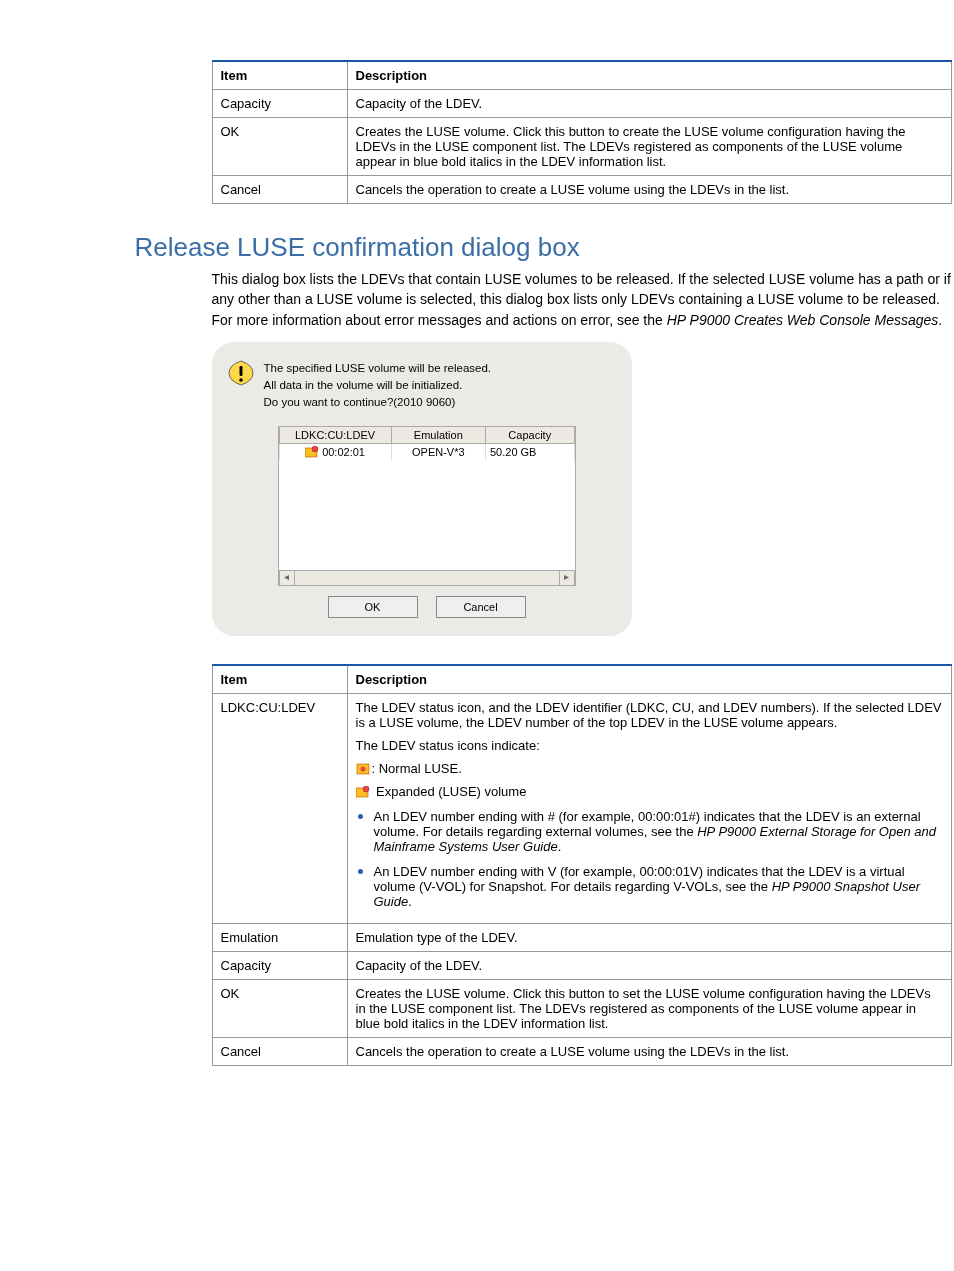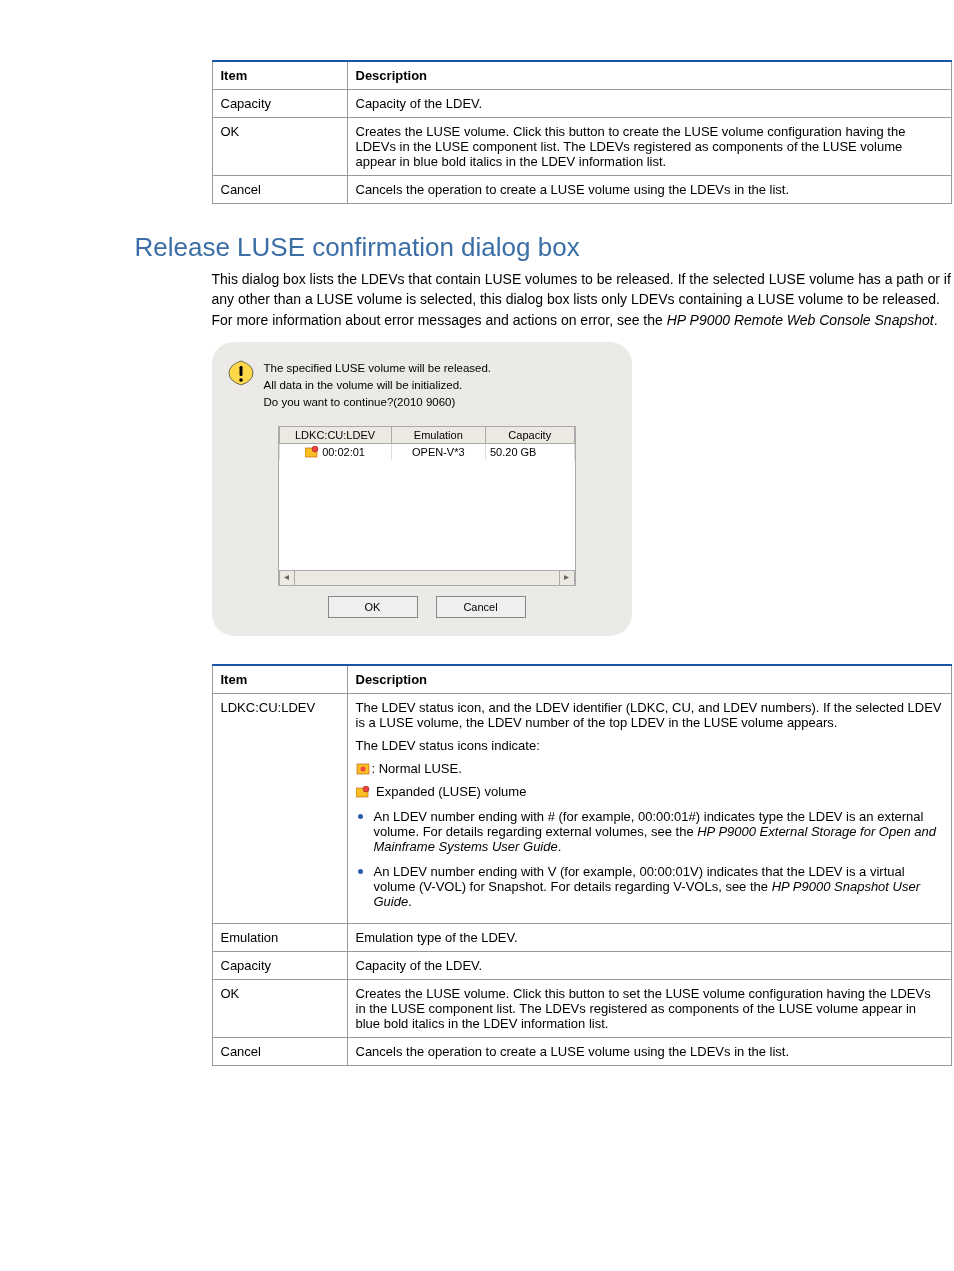--- a/index.html
+++ b/index.html
@@ -186,21 +186,21 @@
       <td>Cancel</td>
       <td>Cancels the operation to create a LUSE volume using the LDEVs in the list.</td>
     </tr>
   </tbody>
     </table>
 
   <h2 class="section-heading">Release LUSE confirmation dialog box</h2>
 
   <p class="section-para">
     <span>This dialog box lists the LDEVs that contain LUSE volumes to be released. If the selected LUSE volume has a path or if any other than a LUSE volume is selected, this dialog box lists only LDEVs containing a LUSE volume to be released. For more information about error messages and actions on error, see the </span>
-    <span class="italic-ref">HP P9000 Remote Web Console Snapshot</span><span>.</span>
+    <span class="italic-ref">HP P9000 Creates Web Console Messages</span><span>.</span>
   </p>
 
   <div class="dialog-area">
     <div class="dialog-top">
       <div class="warn-icon">
         <svg viewBox="0 0 26 26">
             <path d="M13 1 Q25 5 25 13 Q25 21 13 25 Q1 21 1 13 Q1 5 13 1 Z" fill="#ffd84a" stroke="#333" stroke-width="0.7"></path>
             <rect x="11.5" y="6" width="3" height="10" rx="1.3" fill="#000"></rect>
             <circle cx="13" cy="20" r="1.8" fill="#000"></circle>
           </svg>
@@ -272,21 +272,21 @@
           <div class="icon-line">
             <span class="luse-icon">
               <svg viewBox="0 0 14 12">
                     <rect x="0" y="2" width="12" height="9" fill="#fbbf24" stroke="#b45309" stroke-width="0.6"></rect>
                     <circle cx="10" cy="3" r="3" fill="#ef4444" stroke="#7f1d1d" stroke-width="0.5"></circle>
                   </svg>
             </span><span> Expanded (LUSE) volume</span>
           </div>
           <ul>
             <li>
-              <span>An LDEV number ending with # (for example, 00:00:01#) indicates type the LDEV is an external volume. For details regarding external volumes, see the </span><span class="italic-ref">HP P9000 External Storage for Open and Mainframe Systems User Guide</span><span>.</span>
+              <span>An LDEV number ending with # (for example, 00:00:01#) indicates that the LDEV is an external volume. For details regarding external volumes, see the </span><span class="italic-ref">HP P9000 External Storage for Open and Mainframe Systems User Guide</span><span>.</span>
             </li>
             <li>
               <span>An LDEV number ending with V (for example, 00:00:01V) indicates that the LDEV is a virtual volume (V-VOL) for Snapshot. For details regarding V-VOLs, see the </span><span class="italic-ref">HP P9000 Snapshot User Guide</span><span>.</span>
             </li>
           </ul>
         </div>
       </td>
     </tr>
     <tr>
       <td>Emulation</td>

